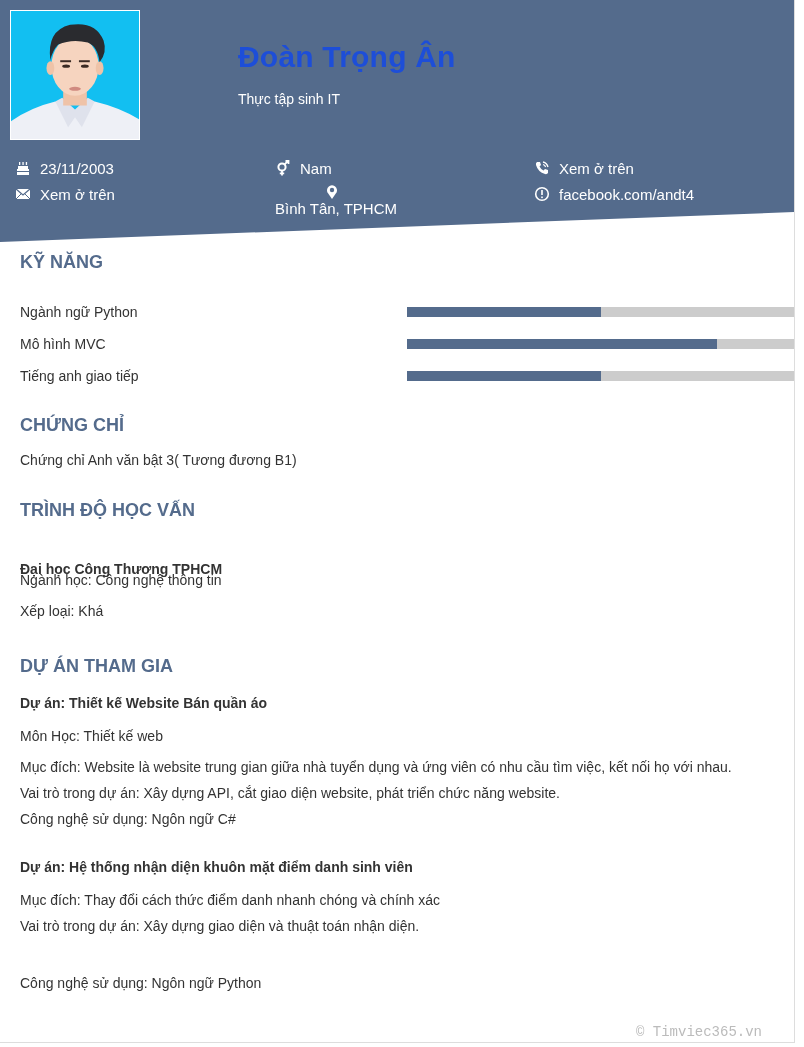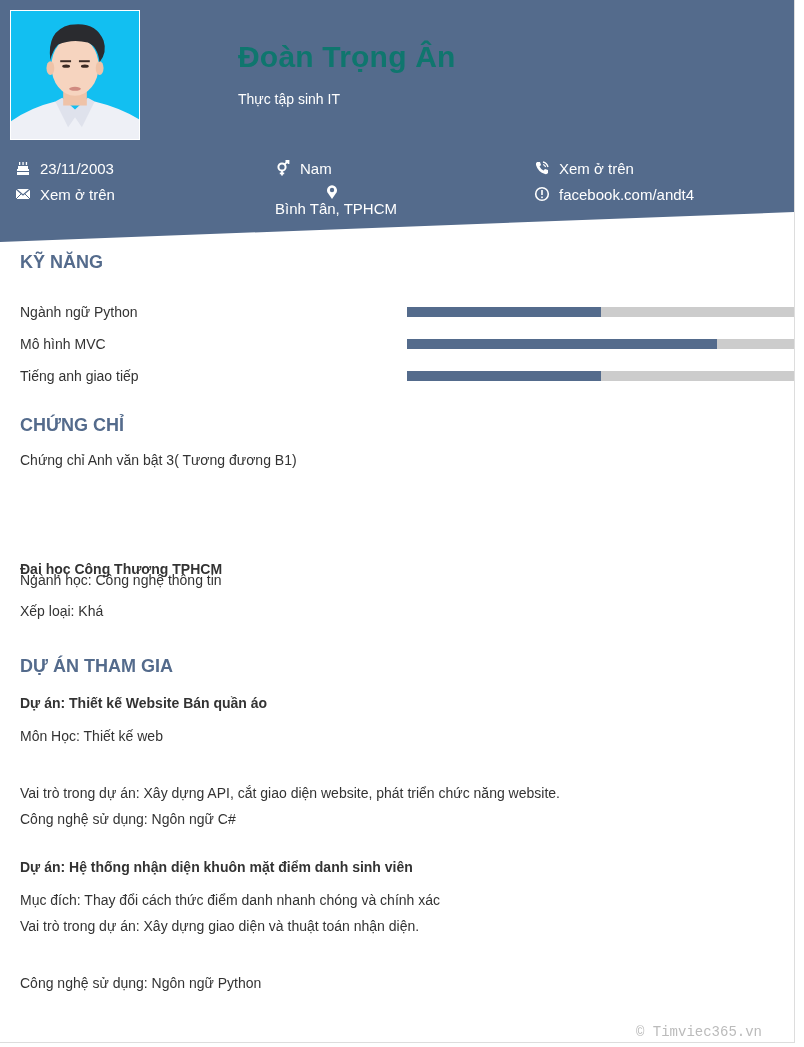--- a/index.html
+++ b/index.html
@@ -26,21 +26,21 @@
       position: absolute; left: 10px; top: 10px;
       width: 130px; height: 130px;
       border: 1.5px solid #ffffff;
       background: #12bff1;
       overflow: hidden;
     }
     .avatar svg { display: block; width: 100%; height: 100%; }
 
     .name {
       position: absolute; left: 238px; top: 40px;
-      font-size: 30px; font-weight: bold; color: #0f766e;
+      font-size: 30px; font-weight: bold; color: #1d4ed8;
       letter-spacing: 0.2px;
     }
     .job-title {
       position: absolute; left: 238px; top: 91px;
       font-size: 14px; color: #ffffff;
     }
 
     .info-item {
       position: absolute;
       display: flex; align-items: center;
@@ -200,28 +200,30 @@
   </div>
 
   <div class="skill-label" style="top:368px;">Tiếng anh giao tiếp</div>
   <div class="skill-bar" style="top:371px;">
     <div class="skill-fill" style="width:50%;"></div>
   </div>
 
   <div class="section-title" style="top:415px;">CHỨNG CHỈ</div>
   <div class="text" style="top:452px;">Chứng chỉ Anh văn bật 3( Tương đương B1)</div>
 
+  <div class="section-title" style="top:500px;">TRÌNH ĐỘ HỌC VẤN</div>
   <div class="text bold" style="top:525px;margin-top:36px;">Đại học Công Thương TPHCM</div>
   <div class="text" style="top:572px;">Ngành học: Công nghệ thông tin</div>
   <div class="text" style="top:603px;">Xếp loại: Khá</div>
 
   <div class="section-title" style="top:656px;">DỰ ÁN THAM GIA</div>
 
   <div class="text bold" style="top:695px;">Dự án: Thiết kế Website Bán quần áo</div>
   <div class="text" style="top:728px;">Môn Học: Thiết kế web</div>
+  <div class="text" style="top:759px;">Mục đích: Website là website trung gian giữa nhà tuyển dụng và ứng viên có nhu cầu tìm việc, kết nối họ với nhau.</div>
   <div class="text" style="top:785px;">Vai trò trong dự án: Xây dựng API, cắt giao diện website, phát triển chức năng website.</div>
   <div class="text bold" style="top:859px;">Dự án: Hệ thống nhận diện khuôn mặt điểm danh sinh viên</div>
 
   <div class="text" style="top:811px;">Công nghệ sử dụng: Ngôn ngữ C#</div>
   <div class="text" style="top:892px;">Mục đích: Thay đổi cách thức điểm danh nhanh chóng và chính xác</div>
   <div class="text" style="top:918px;">Vai trò trong dự án: Xây dựng giao diện và thuật toán nhận diện.</div>
   <div class="text" style="top:975px;">Công nghệ sử dụng: Ngôn ngữ Python</div>
 
   <div class="watermark">© Timviec365.vn</div>
 </div>

